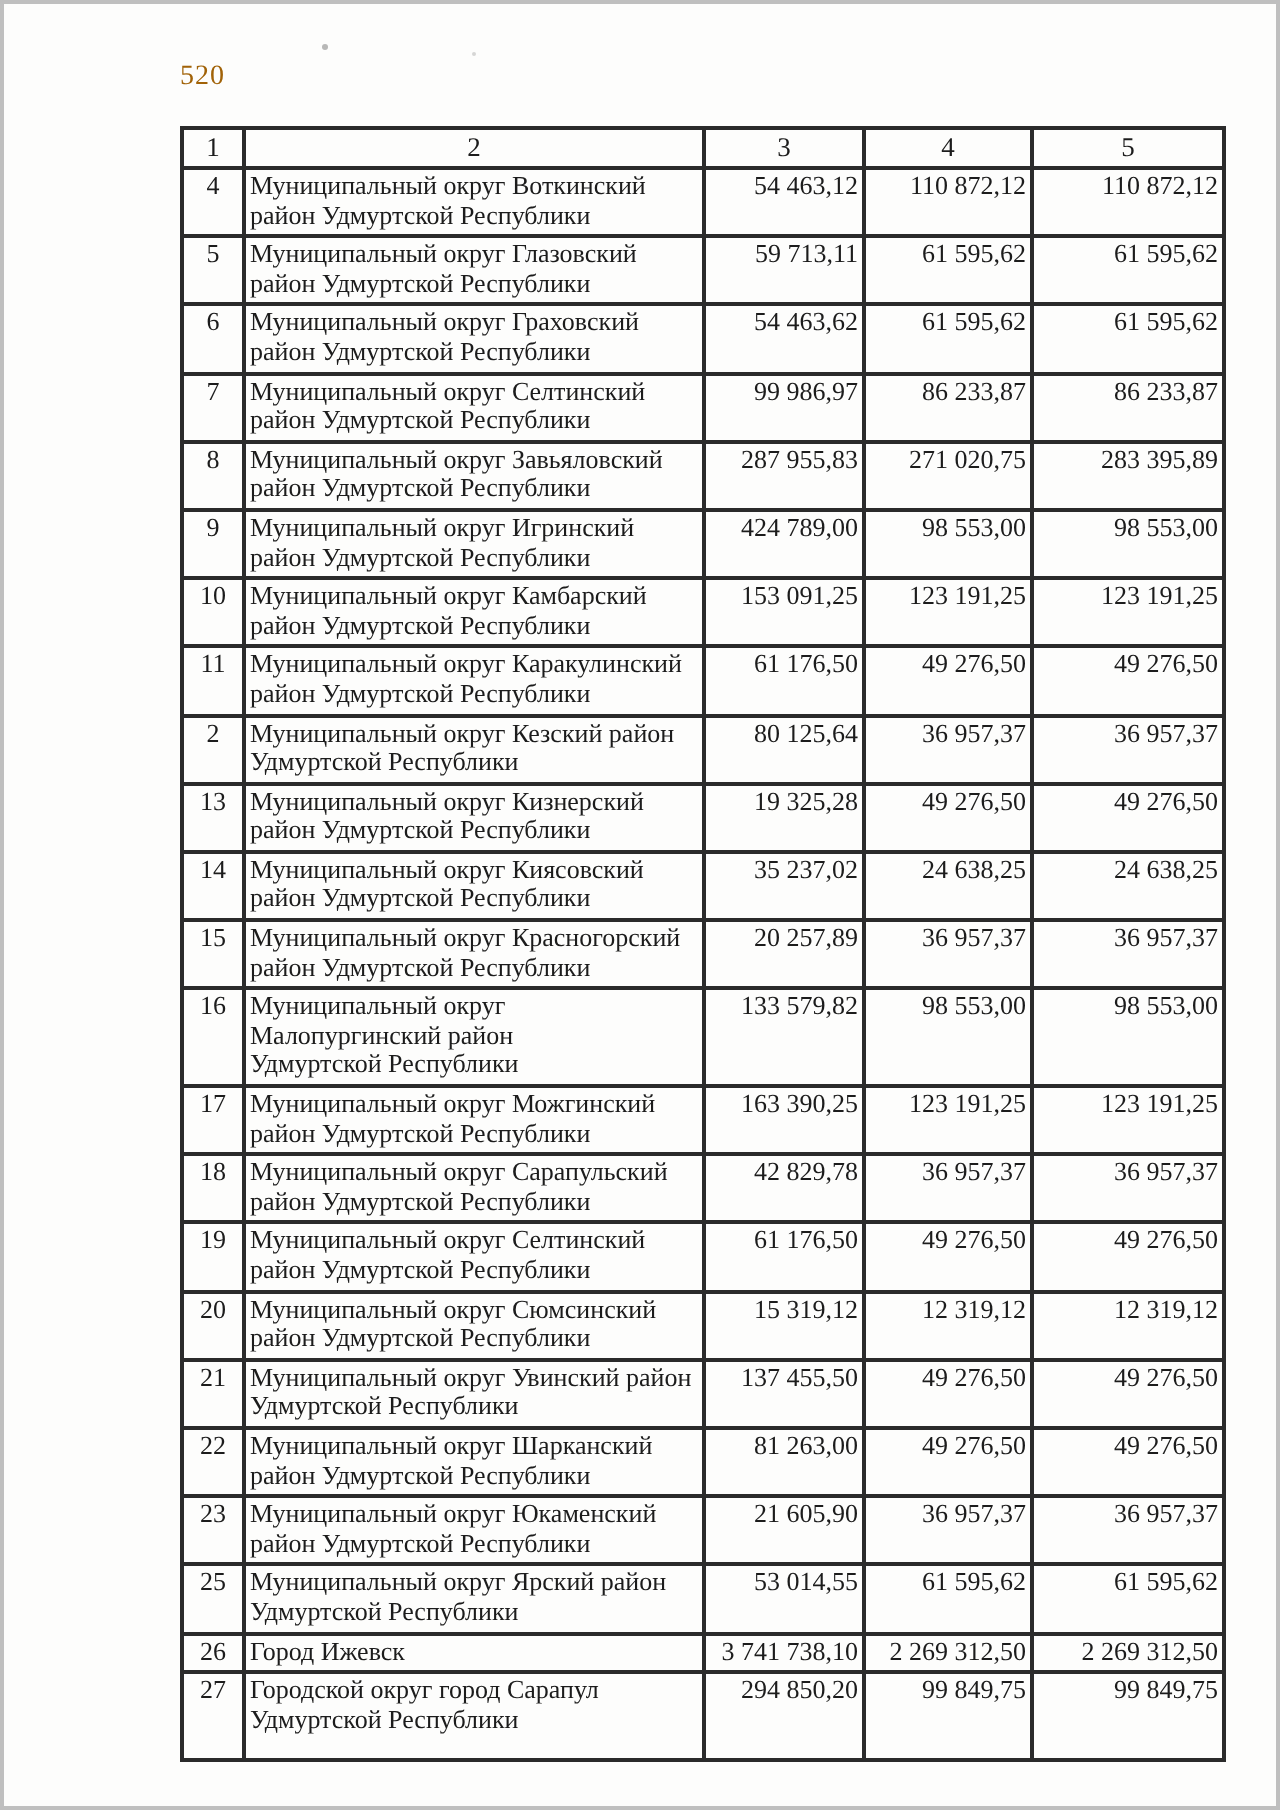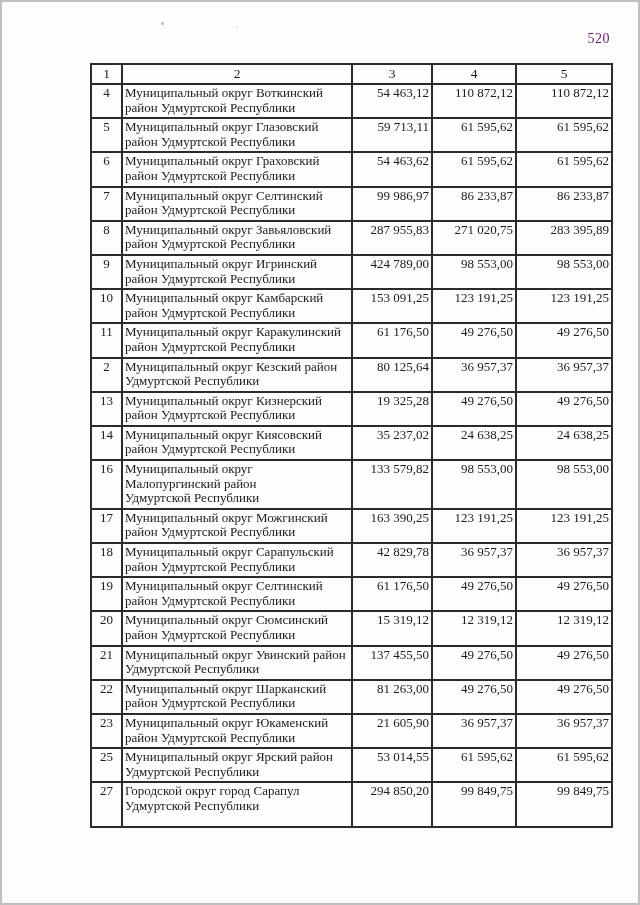--- a/index.html
+++ b/index.html
@@ -14,23 +14,23 @@
     height: 905px;
     background: #fdfdfc;
     border: 2px solid #bfbfbf;
     overflow: hidden;
   }
   .page-number {
     position: absolute;
     top: 29px;
     left: 88px;
     width: 520px;
-    text-align: right;
+    text-align: left;
     font-size: 14px;
-    color: #701a75;
+    color: #a16207;
     letter-spacing: 0.5px;
   }
   .doc-table-wrap {
     position: absolute;
     top: 61px;
     left: 88px;
     width: 521px;
   }
   table.doc-table {
     width: 100%;
@@ -177,20 +177,28 @@
           </tr>
           <tr>
             <td class="c-num">14</td>
             <td class="c-name">Муниципальный округ Киясовский
 район Удмуртской Республики</td>
             <td class="c-val">35 237,02</td>
             <td class="c-val">24 638,25</td>
             <td class="c-val">24 638,25</td>
           </tr>
           <tr>
+            <td class="c-num">15</td>
+            <td class="c-name">Муниципальный округ Красногорский
+район Удмуртской Республики</td>
+            <td class="c-val">20 257,89</td>
+            <td class="c-val">36 957,37</td>
+            <td class="c-val">36 957,37</td>
+          </tr>
+          <tr>
             <td class="c-num">16</td>
             <td class="c-name">Муниципальный округ
 Малопургинский район
 Удмуртской Республики</td>
             <td class="c-val">133 579,82</td>
             <td class="c-val">98 553,00</td>
             <td class="c-val">98 553,00</td>
           </tr>
           <tr>
             <td class="c-num">17</td>
@@ -248,20 +256,27 @@
             <td class="c-val">36 957,37</td>
             <td class="c-val">36 957,37</td>
           </tr>
           <tr>
             <td class="c-num">25</td>
             <td class="c-name">Муниципальный округ Ярский район
 Удмуртской Республики</td>
             <td class="c-val">53 014,55</td>
             <td class="c-val">61 595,62</td>
             <td class="c-val">61 595,62</td>
+          </tr>
+          <tr>
+            <td class="c-num">26</td>
+            <td class="c-name">Город Ижевск</td>
+            <td class="c-val">3 741 738,10</td>
+            <td class="c-val">2 269 312,50</td>
+            <td class="c-val">2 269 312,50</td>
           </tr>
           <tr>
             <td class="c-num">27</td>
             <td class="c-name">Городской округ город Сарапул
 Удмуртской Республики</td>
             <td class="c-val">294 850,20</td>
             <td class="c-val">99 849,75</td>
             <td class="c-val">99 849,75</td>
           </tr>
         </tbody>

